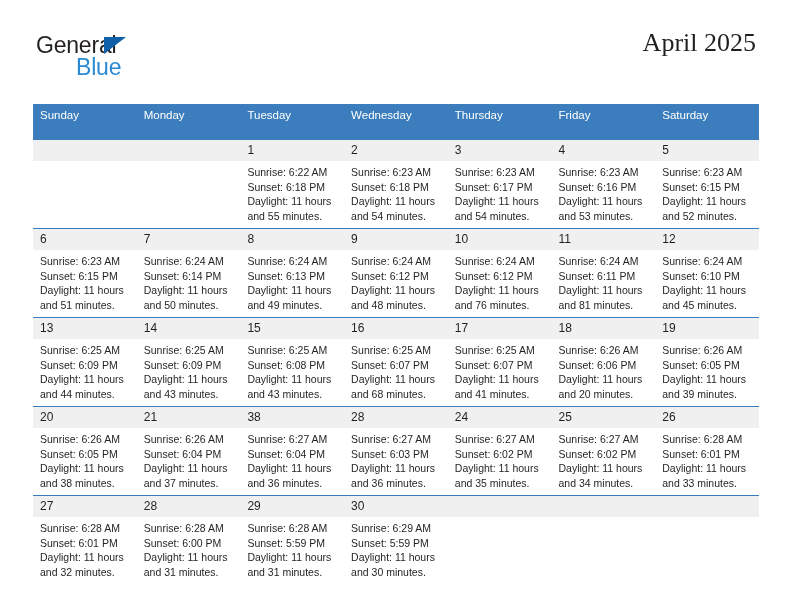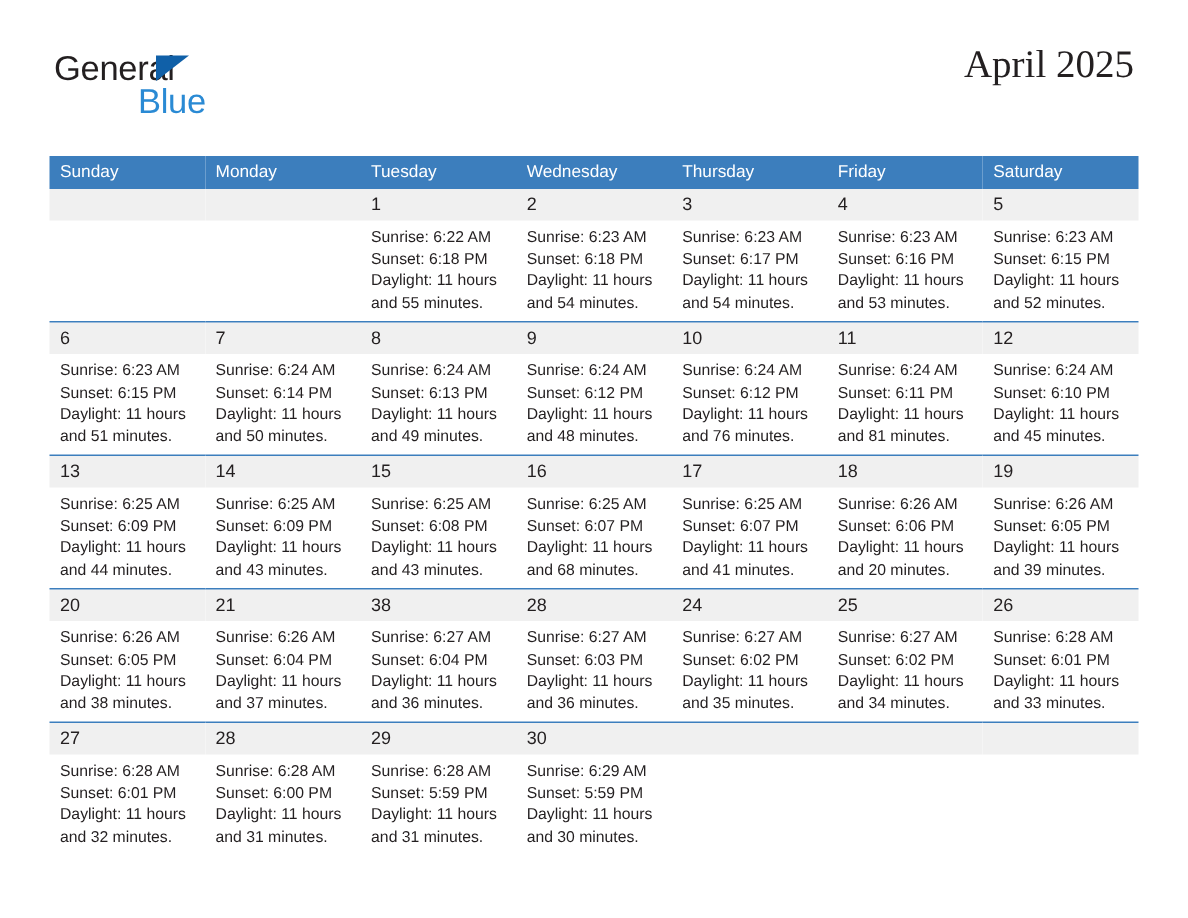--- a/index.html
+++ b/index.html
@@ -49,21 +49,21 @@
     position: absolute;
     left: 68px;
     top: 5px;
     width: 0;
     height: 0;
     border-left: 22px solid #1060a8;
     border-bottom: 17px solid transparent;
   }
   .logo-blue {
     position: absolute;
-    left: 56px;
+    left: 40px;
     top: 22px;
     font-size: 23px;
     letter-spacing: -0.2px;
     color: #2a8ad4;
     font-family: "Liberation Sans", sans-serif;
   }
   .title-block {
     position: absolute;
     right: 36px;
     top: 28px;
@@ -93,21 +93,21 @@
     width: 726px;
     border-collapse: collapse;
     table-layout: fixed;
   }
   .calendar th {
     background: #3c7ebd;
     color: #ffffff;
     font-weight: normal;
     font-size: 11.5px;
     text-align: left;
-    padding: 5px 0 5px 7px;
+    padding: 5px 0 19px 7px;
     height: 11px;
     border: none;
   }
   .calendar td {
     vertical-align: top;
     padding: 0;
     height: 88px;
     border-top: 1px solid #3c7ebd;
     background: #ffffff;
   }

